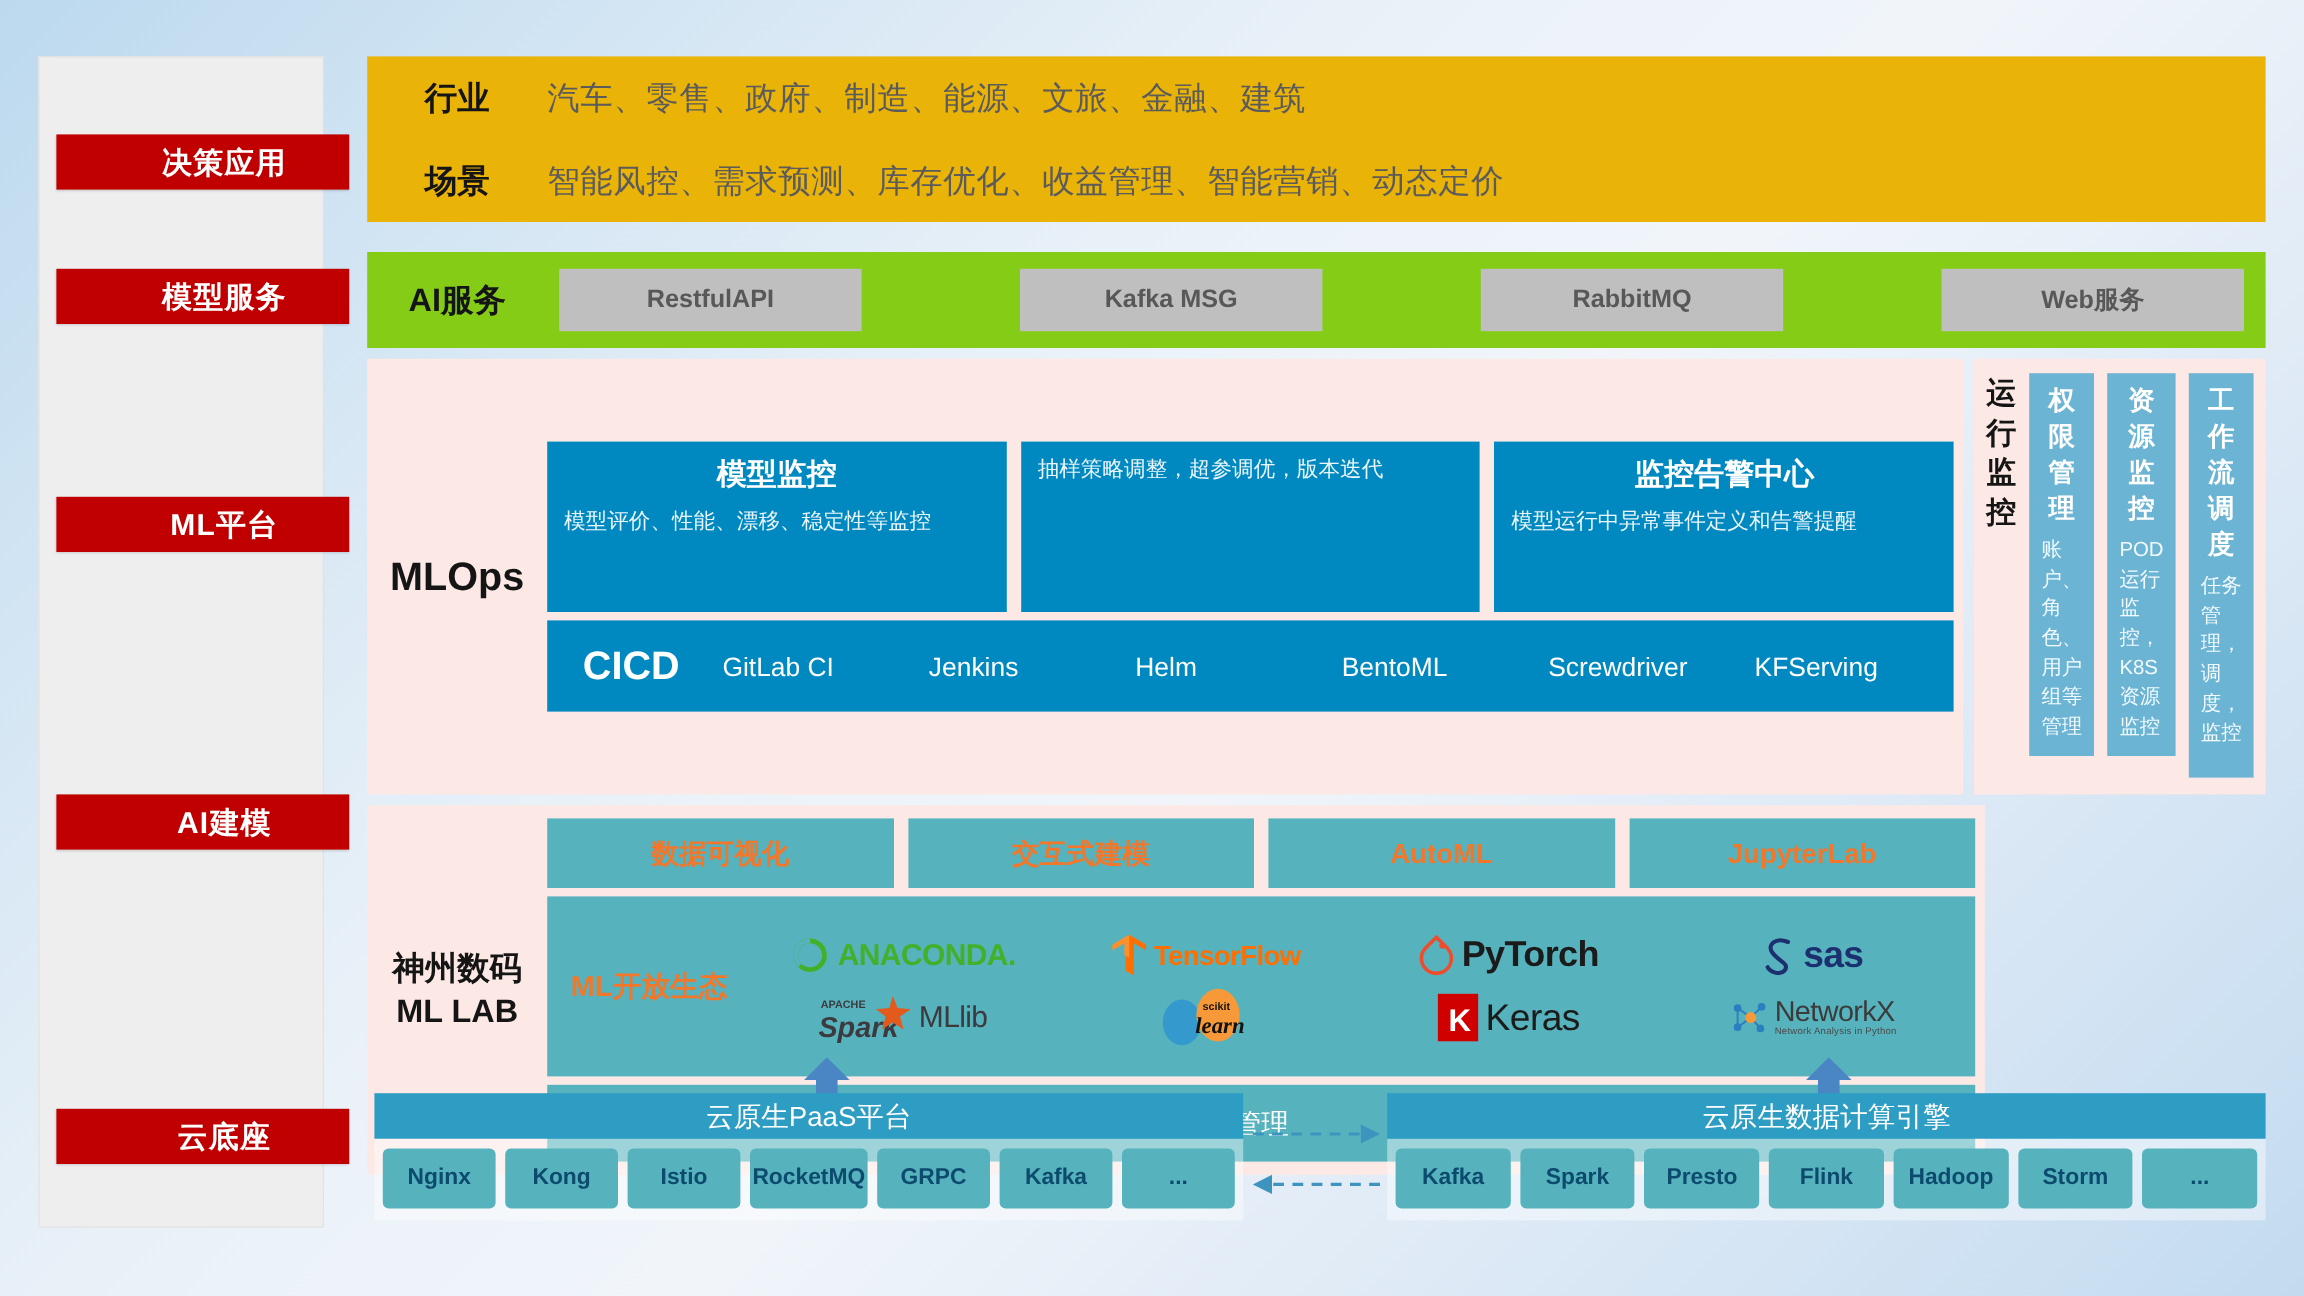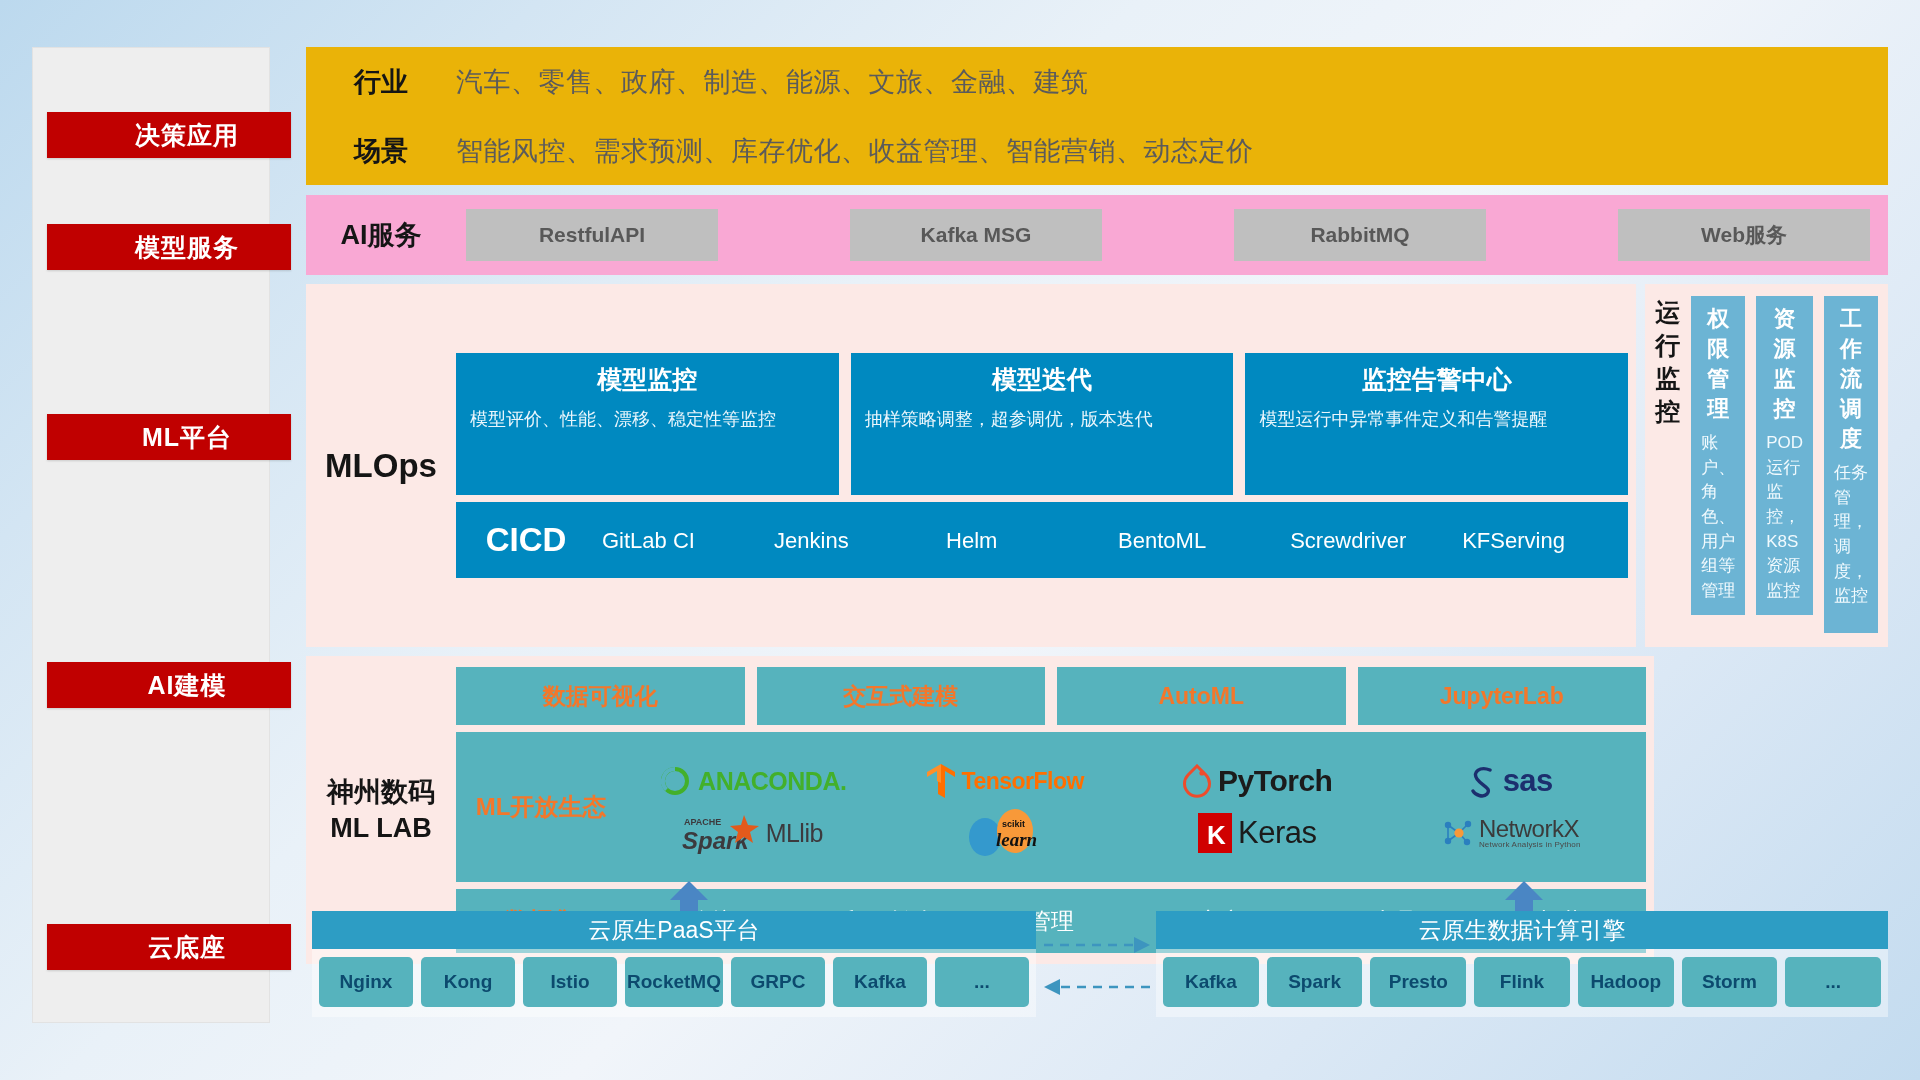--- a/index.html
+++ b/index.html
@@ -36,21 +36,21 @@
   }
   .kv-row{display:flex;align-items:center;height:69px;}
   .kv-key{
     width:150px;text-align:center;font-weight:bold;font-size:27px;color:#151515;
     flex:0 0 150px;
   }
   .kv-val{font-size:27px;color:#5b5b5b;letter-spacing:.5px;}
 
   
   .band-ai{
-    background:#f9a8d4;width:1582px;height:80px;margin-top:10px;
+    background:#84cc16;width:1582px;height:80px;margin-top:25px;
     display:flex;align-items:center;
   }
   .ai-key{
     flex:0 0 150px;text-align:center;font-weight:bold;font-size:27px;color:#151515;
   }
   .ai-chips{flex:1;display:flex;gap:0;justify-content:space-between;padding:0 18px 0 10px;}
   .ai-chip{
     width:252px;height:52px;background:#bfbfbf;color:#585858;
     font-size:21px;font-weight:bold;
     display:flex;align-items:center;justify-content:center;
@@ -215,21 +215,20 @@
 
       <div class="band-mlops">
         <div class="mlops-key">MLOps</div>
         <div class="mlops-right">
           <div class="mlops-cards">
             <div class="mlops-card">
               <div class="mlops-card-title">模型监控</div>
               <div class="mlops-card-desc">模型评价、性能、漂移、稳定性等监控</div>
             </div>
             <div class="mlops-card">
-              <div class="mlops-card-title">模型迭代</div>
               <div class="mlops-card-desc">抽样策略调整，超参调优，版本迭代</div>
             </div>
             <div class="mlops-card">
               <div class="mlops-card-title">监控告警中心</div>
               <div class="mlops-card-desc">模型运行中异常事件定义和告警提醒</div>
             </div>
           </div>
           <div class="cicd">
             <div class="cicd-title">CICD</div>
             <div class="cicd-item">GitLab CI</div>

